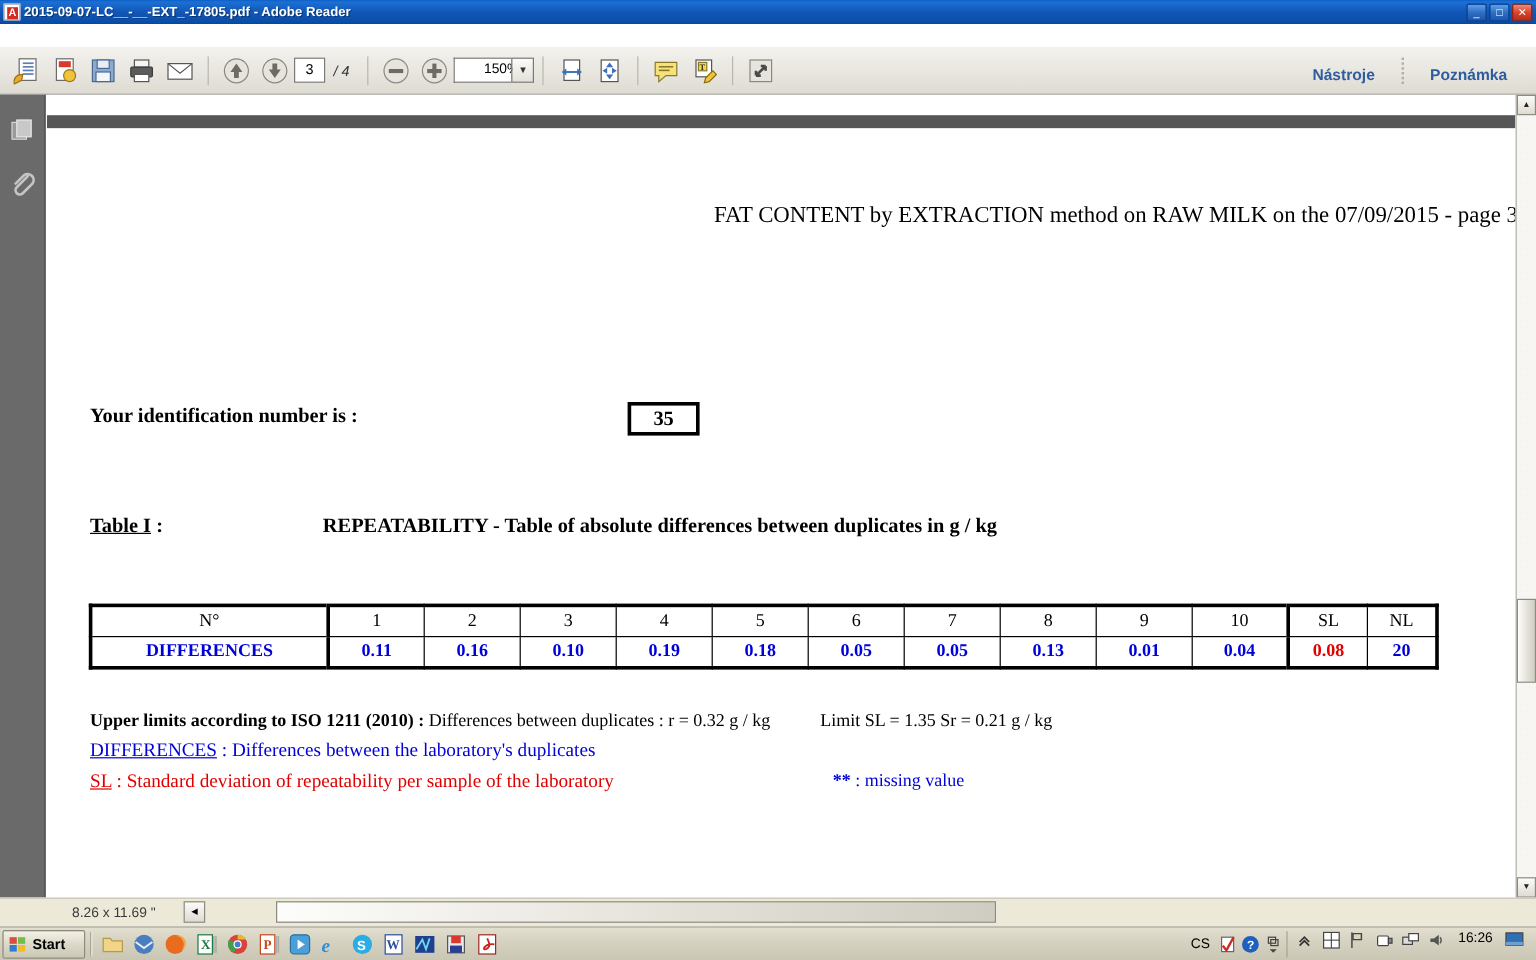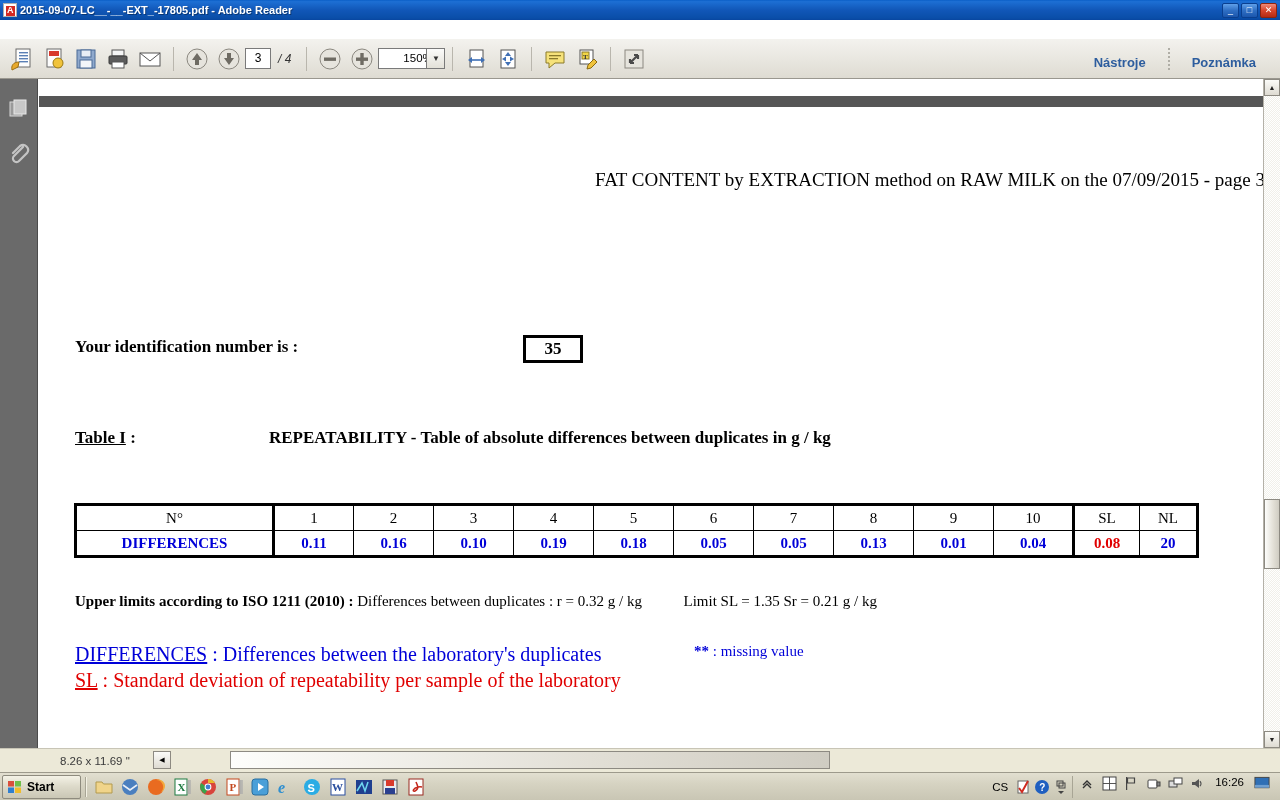--- a/index.html
+++ b/index.html
@@ -170,22 +170,22 @@
   .thickleft { border-left: 3px solid #000 !important; }
 
   .limits {
     position: absolute; left: 36px; top: 486px;
     font-size: 15px; white-space: nowrap;
   }
   .limits b { font-weight: bold; }
   .limits .gapspan { display: inline-block; width: 34px; }
 
   .legend {
-    position: absolute; left: 36px; top: 536px;
-    font-size: 20px;
+    position: absolute; left: 36px; top: 510px;
+    font-size: 16px;
   }
   .legend-line { height: 26px; white-space: nowrap; }
   .legend-line u { text-decoration: underline; }
   .missing {
     position: absolute; left: 655px; top: 536px;
     font-size: 15px; color: #0000d8;
   }
   .caret {
     display: inline-block; width: 1px; height: 16px;
     background: #000; vertical-align: -3px;
@@ -235,21 +235,21 @@
   }
 
   
   .taskbar {
     position: absolute; left: 0; bottom: 0; width: 1280px; height: 28px;
     background: linear-gradient(to bottom, #e2dfd0, #d6d3c2 40%, #c9c6b4);
     border-top: 1px solid #9d9a8c;
     display: flex; align-items: center;
   }
   .startbtn {
-    height: 24px; margin-left: 2px; padding: 0 26px 0 4px;
+    height: 24px; margin-left: 2px; padding: 0 16px 0 4px;
     background: linear-gradient(to bottom, #f4f2e6, #dedbcb 45%, #cac7b5);
     border: 1px solid #8e8b7e; border-radius: 2px;
     display: flex; align-items: center; gap: 4px;
     font-size: 12px; font-weight: bold; color: #000; text-align: center;
   }
   .qlsep { width: 2px; height: 20px; border-left: 1px solid #a8a595; border-right: 1px solid #f3f1e4; margin: 0 4px; }
   .ql-ico {
     width: 22px; height: 22px; margin: 0 2px;
     display: flex; align-items: center; justify-content: center;
     font-size: 12px;

